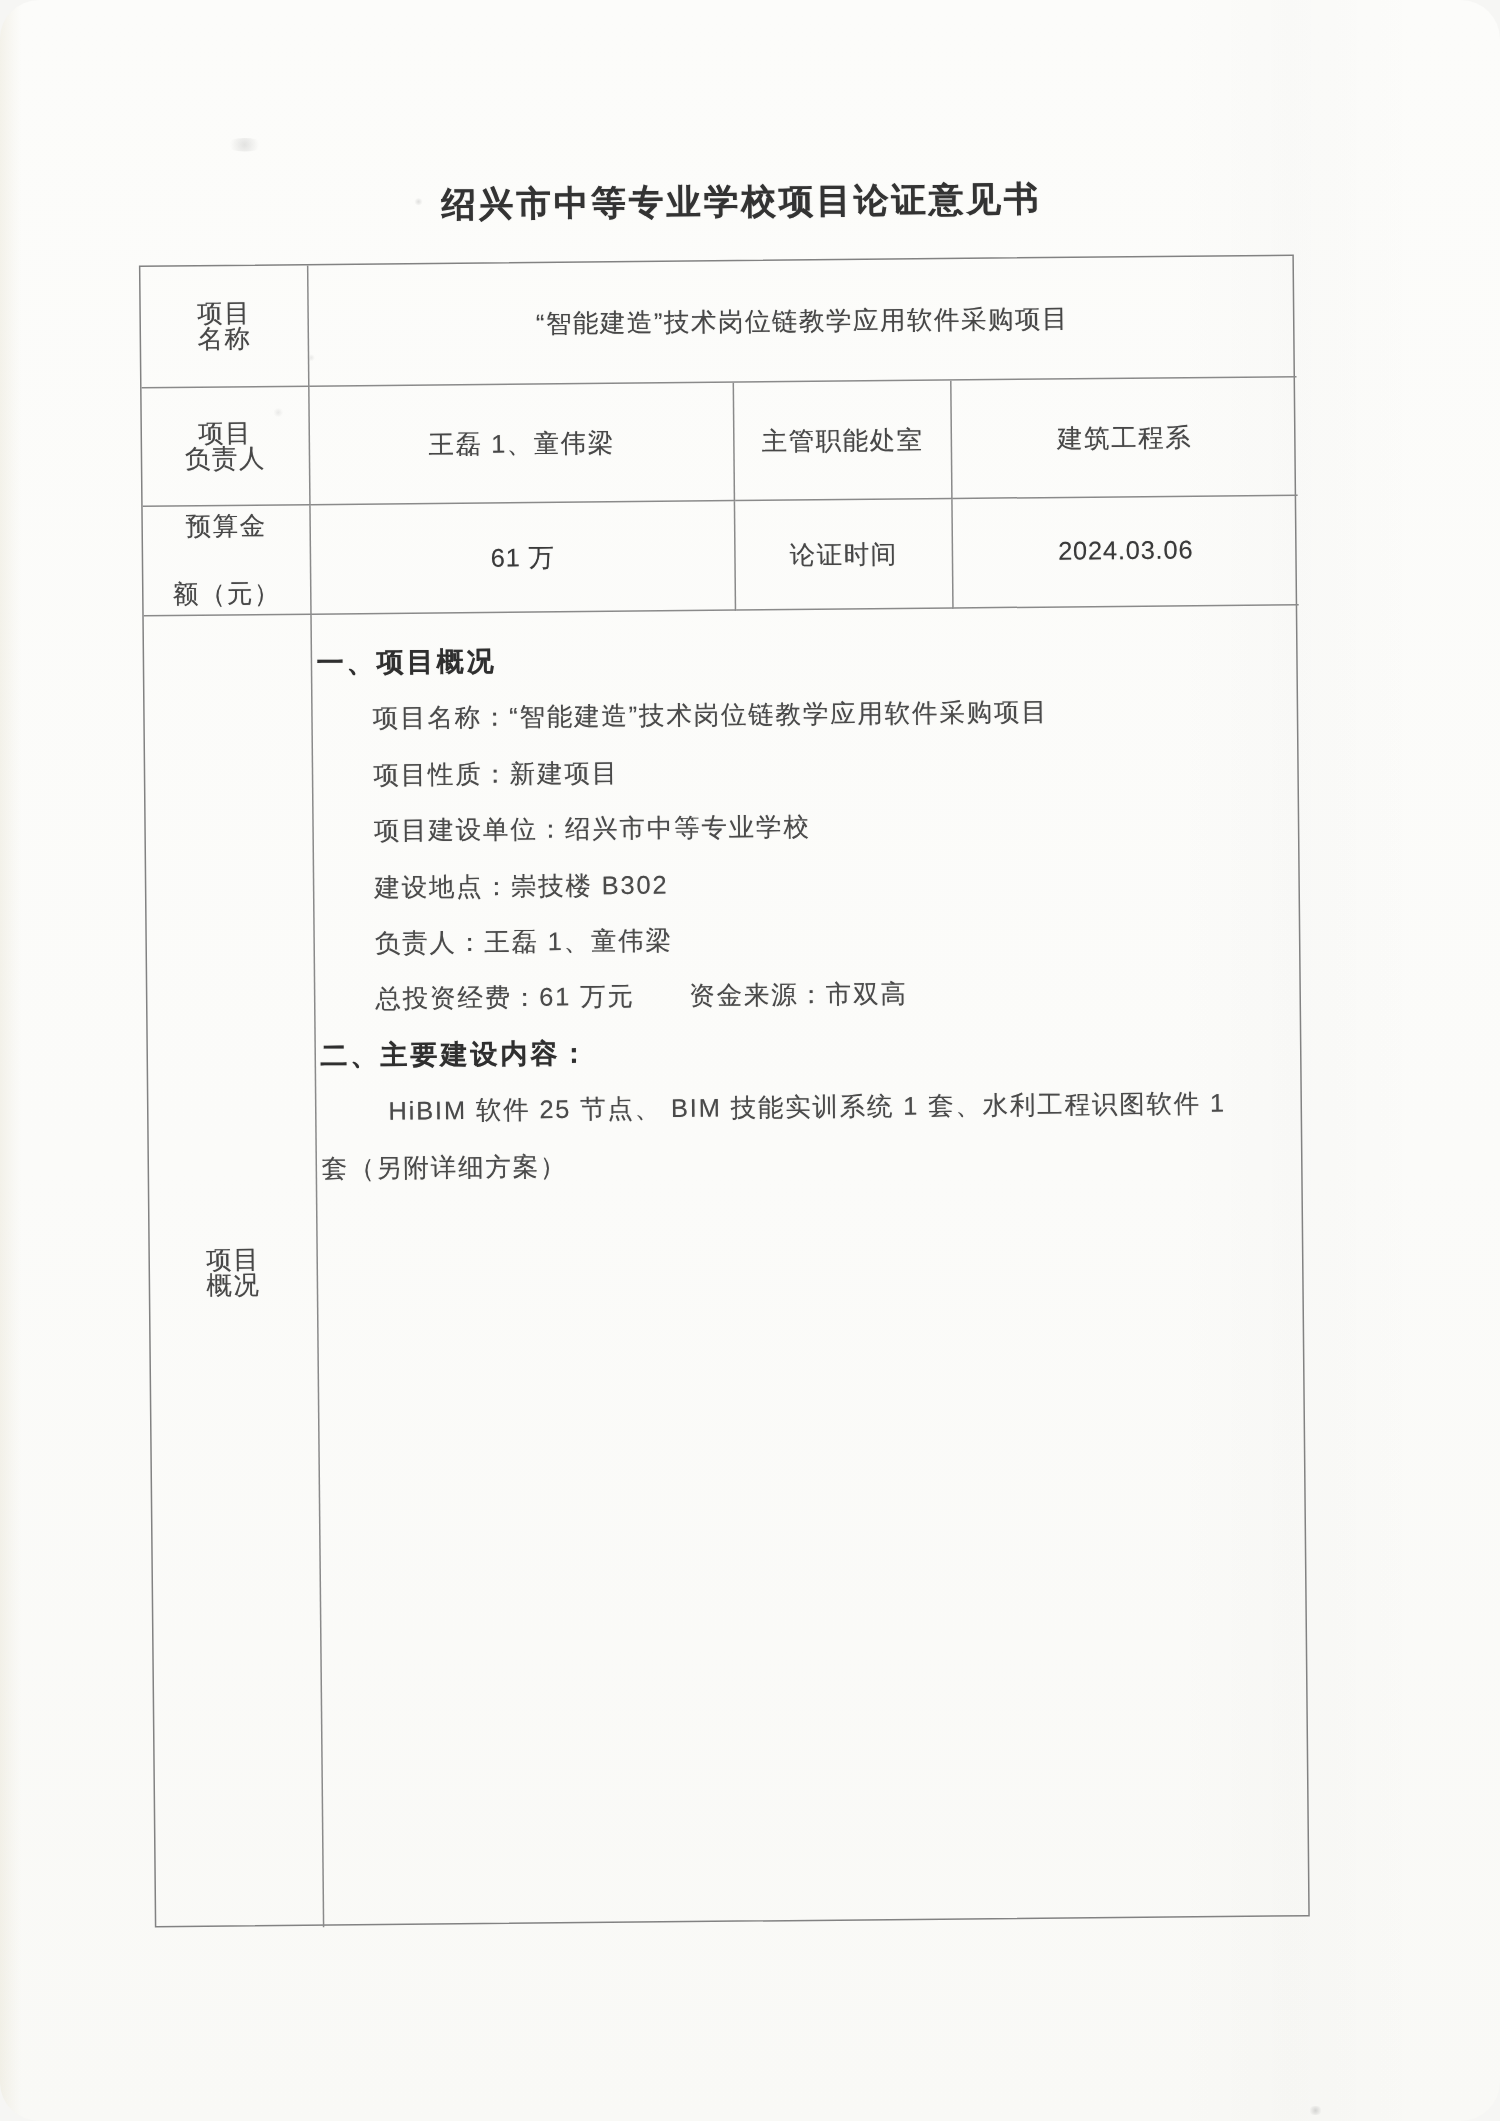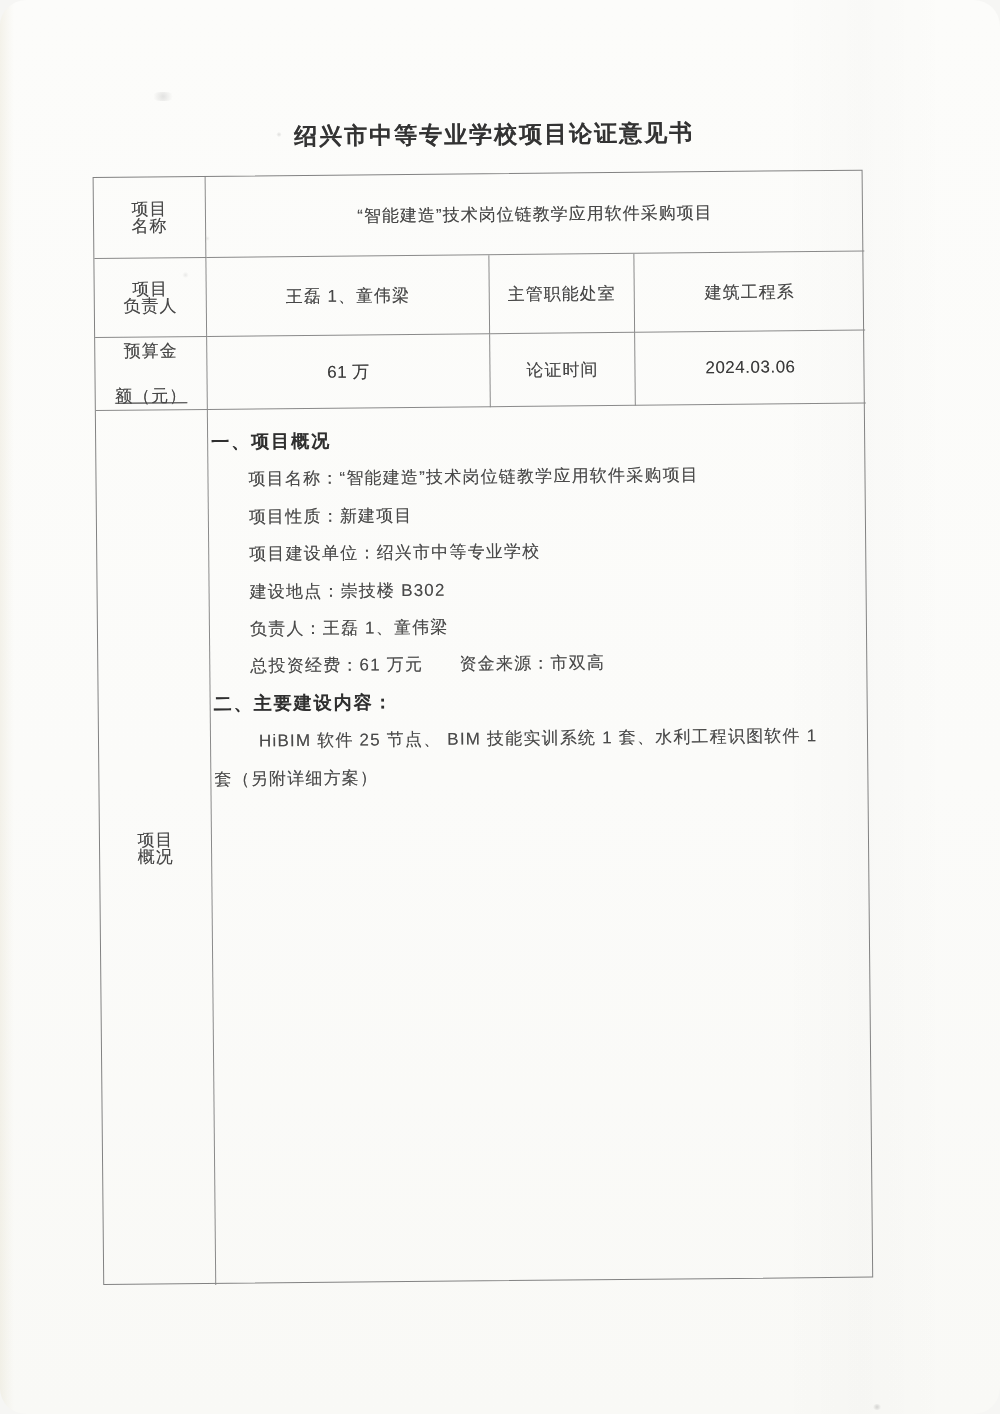--- a/index.html
+++ b/index.html
@@ -58,21 +58,21 @@
     border-bottom:1px solid #8a8a8a;
     display:flex;align-items:center;justify-content:center;
     text-align:center;
   }
   .cell.noR{border-right:none;}
   .cell.noB{border-bottom:none;}
   .span3{grid-column:2 / 5;}
   .stack{flex-direction:column;}
   .stack .ln{display:block;line-height:1;}
   .stack .ln + .ln{}
-  .stack.tight .ln + .ln{margin-top:28px;text-decoration:underline;}
+  .stack.tight .ln + .ln{margin-top:28px;}
   .typed{color:#3a3a3a;letter-spacing:0.5px;font-weight:500;}
 
   
   .content{
     display:block;
     text-align:left;
     padding:14px 12px 0 0;
     overflow:hidden;
   }
   .cline{

